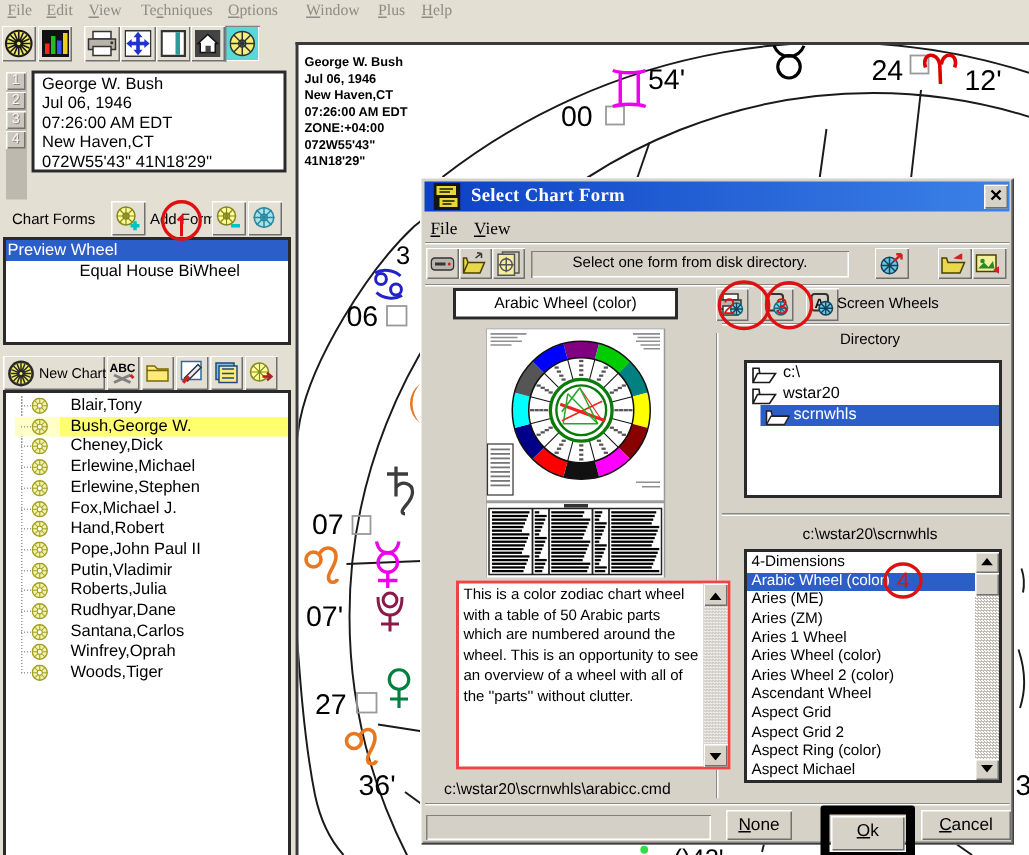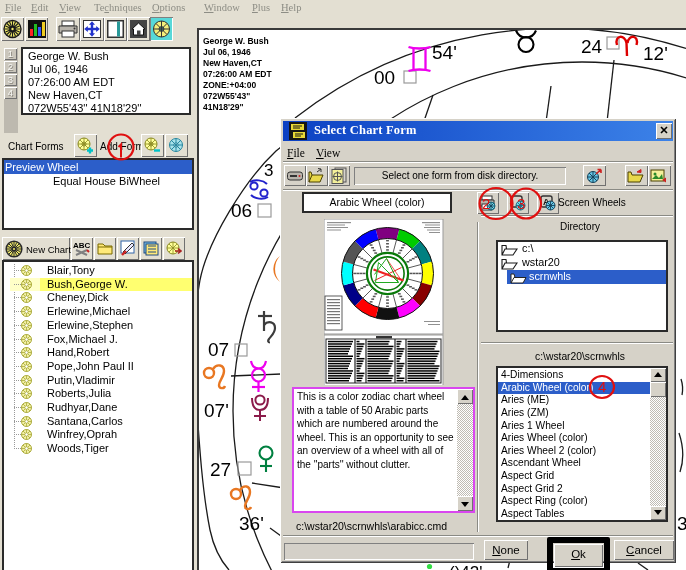--- a/index.html
+++ b/index.html
@@ -719,21 +719,21 @@
           <rect x="83.5" y="32.75" width="31" height="1.5"></rect>
           <rect x="83.5" y="35.2" width="30" height="1.5"></rect>
           <rect x="83.5" y="37.65" width="29" height="1.5"></rect>
           <rect x="83.5" y="40.1" width="28" height="1.5"></rect>
           <rect x="83.5" y="42.55" width="27" height="1.5"></rect>
           <rect x="83.5" y="45" width="32" height="1.5"></rect>
         </g>
     </g>
   </svg>
 
-  <div class="abs" style="left:12px;top:269px;width:179px;height:122px;background:#fff;border:2px solid #d946ef;">
+  <div class="abs" style="left:24px;top:269px;width:179px;height:122px;background:#fff;border:2px solid #ef4444;">
     <div class="abs" style="left:3px;top:1px;width:160px;font-size:10px;line-height:13.6px;white-space:nowrap;">This is a color zodiac chart wheel<br>with a table of 50 Arabic parts<br>which are numbered around the<br>wheel. This is an opportunity to see<br>an overview of a wheel with all of<br>the ''parts'' without clutter.</div>
     <div class="abs" style="right:0;top:0;width:16px;height:118px;background:#c8c8c0;background-image:repeating-conic-gradient(#fff 0 25%,#c0bcb4 0 50%);background-size:2px 2px;"></div>
     <div class="abs raisedthin" style="right:0;top:0;width:16px;height:15px;text-align:center;"><svg width="8" height="5" viewBox="0 0 8 5" style="margin-top:4px;">
           <path d="M4,0 L8,5 L0,5 Z" fill="#000"></path>
         </svg></div>
     <div class="abs raisedthin" style="right:0;bottom:0;width:16px;height:15px;text-align:center;"><svg width="8" height="5" viewBox="0 0 8 5" style="margin-top:4px;">
           <path d="M4,5 L8,0 L0,0 Z" fill="#000"></path>
         </svg></div>
   </div>
   <div class="abs" style="left:16px;top:402px;font-size:10.5px;">c:\wstar20\scrnwhls\arabicc.cmd</div>
@@ -782,21 +782,21 @@
         <div style="height:12.65px;line-height:12.65px;padding-left:3px;background:#2c5ec9;color:#fff;">Arabic Wheel (color)</div>
         <div style="height:12.65px;line-height:12.65px;padding-left:3px;">Aries (ME)</div>
         <div style="height:12.65px;line-height:12.65px;padding-left:3px;">Aries (ZM)</div>
         <div style="height:12.65px;line-height:12.65px;padding-left:3px;">Aries 1 Wheel</div>
         <div style="height:12.65px;line-height:12.65px;padding-left:3px;">Aries Wheel (color)</div>
         <div style="height:12.65px;line-height:12.65px;padding-left:3px;">Aries Wheel 2 (color)</div>
         <div style="height:12.65px;line-height:12.65px;padding-left:3px;">Ascendant Wheel</div>
         <div style="height:12.65px;line-height:12.65px;padding-left:3px;">Aspect Grid</div>
         <div style="height:12.65px;line-height:12.65px;padding-left:3px;">Aspect Grid 2</div>
         <div style="height:12.65px;line-height:12.65px;padding-left:3px;">Aspect Ring (color)</div>
-        <div style="height:12.65px;line-height:12.65px;padding-left:3px;">Aspect Tables</div>
+        <div style="height:12.65px;line-height:12.65px;padding-left:3px;">Aspect Michael</div>
       </div>
     <div class="abs" style="right:0;top:0;width:16px;height:148px;background-image:repeating-conic-gradient(#fff 0 25%,#c0bcb4 0 50%);background-size:2px 2px;"></div>
     <div class="abs raisedthin" style="right:0;top:0;width:16px;height:14px;text-align:center;"><svg width="8" height="5" viewBox="0 0 8 5" style="margin-top:4px;">
           <path d="M4,0 L8,5 L0,5 Z" fill="#000"></path>
         </svg></div>
     <div class="abs raisedthin" style="right:0;top:14px;width:16px;height:15px;"></div>
     <div class="abs raisedthin" style="right:0;bottom:0;width:16px;height:14px;text-align:center;"><svg width="8" height="5" viewBox="0 0 8 5" style="margin-top:4px;">
           <path d="M4,5 L8,0 L0,0 Z" fill="#000"></path>
         </svg></div>
   </div>

